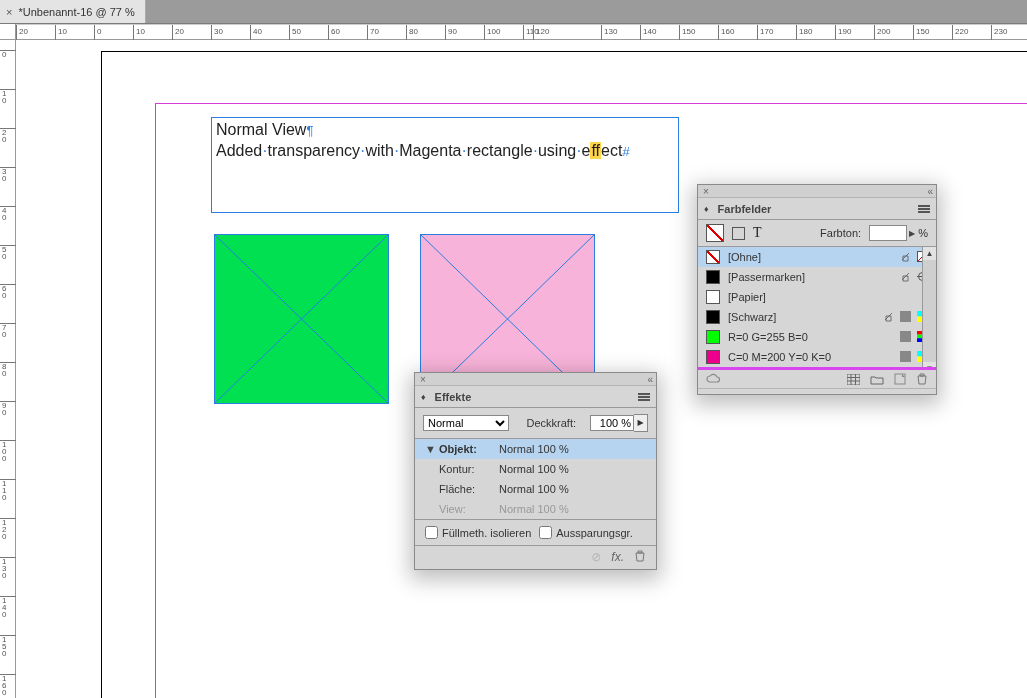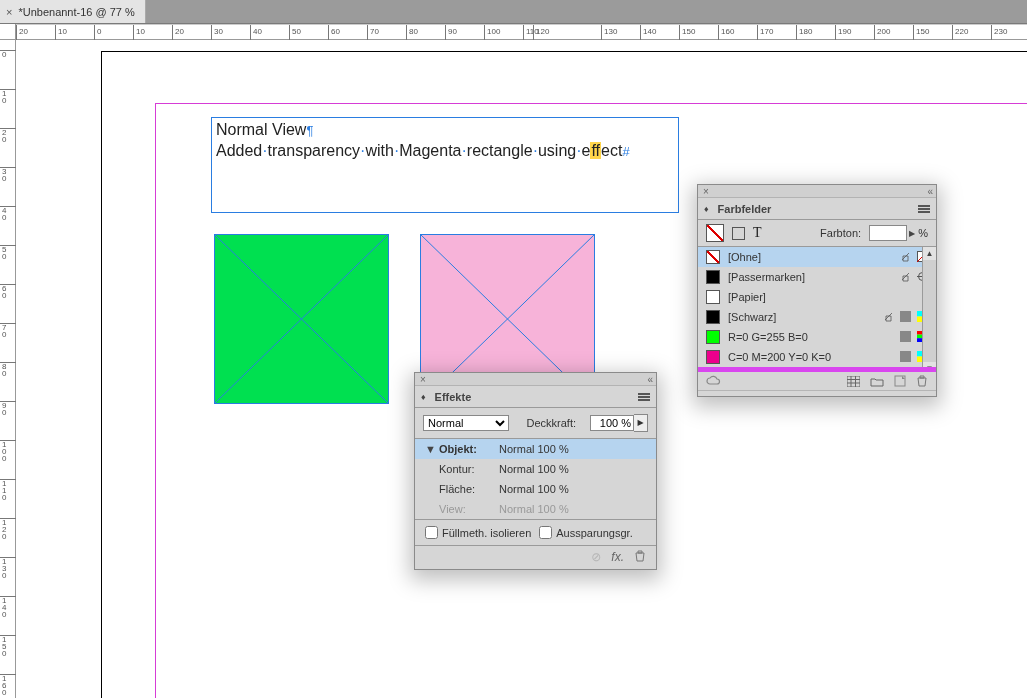--- a/index.html
+++ b/index.html
@@ -76,21 +76,21 @@
 .farbf .toolbar { display: flex; align-items: center; padding: 4px 8px; gap: 8px; border-bottom: 1px solid #9a9a9a; }
 .farbf .swatch-icon { width: 18px; height: 18px; border: 1px solid #555; position: relative; background: #fff; }
 .farbf .swatch-icon .red { position: absolute; inset: 0; background: linear-gradient(to top right, transparent 46%, #d00 46%, #d00 54%, transparent 54%); }
 .farbf .box-icon { width: 13px; height: 13px; border: 1px solid #555; }
 .farbf .t-icon { font-family: Georgia, serif; font-size: 14px; color: #222; }
 .farbf .tint-label { margin-left: auto; font-size: 11px; }
 .farbf .tint-box { display: flex; align-items: center; }
 .farbf .tint-box input { width: 38px; text-align: right; border: 1px solid #888; background: #fff; font-size: 11px; padding: 1px 2px; }
 .farbf .tint-box .unit { font-size: 11px; margin-left: 3px; }
 .farbf .tint-box .arrow { font-size: 8px; margin-left: 2px; color: #444; }
-.farbf .sw-list { max-height: 140px; overflow: hidden; border-bottom: 5px solid #d946ef; position: relative; }
+.farbf .sw-list { max-height: 140px; overflow: hidden; border-bottom: 3px solid #d946ef; position: relative; }
 .farbf .sw-row { display: flex; align-items: center; padding: 3px 8px; gap: 8px; font-size: 11px; }
 .farbf .sw-row.selected { background: #b6d4ef; }
 .farbf .sw-row .chip { width: 14px; height: 14px; border: 1px solid #555; flex-shrink: 0; }
 .farbf .sw-row .chip.none { background: #fff; position: relative; }
 .farbf .sw-row .chip.none::after { content:""; position:absolute; inset:0; background: linear-gradient(to top right, transparent 44%, #d00 44%, #d00 56%, transparent 56%); }
 .farbf .sw-row .label { flex: 1; }
 .farbf .sw-row .icons { display: flex; gap: 6px; color: #444; font-size: 11px; }
 .farbf .sw-scroll { position: absolute; right: 0; top: 0; bottom: 0; width: 14px; background: #cfcfcf; border-left: 1px solid #9a9a9a; }
 .farbf .sw-scroll .btn { height: 13px; background: #e2e2e2; text-align: center; font-size: 8px; color: #444; line-height: 13px; }
 .farbf .footer { display: flex; align-items: center; padding: 3px 8px; gap: 10px; color: #666; }

